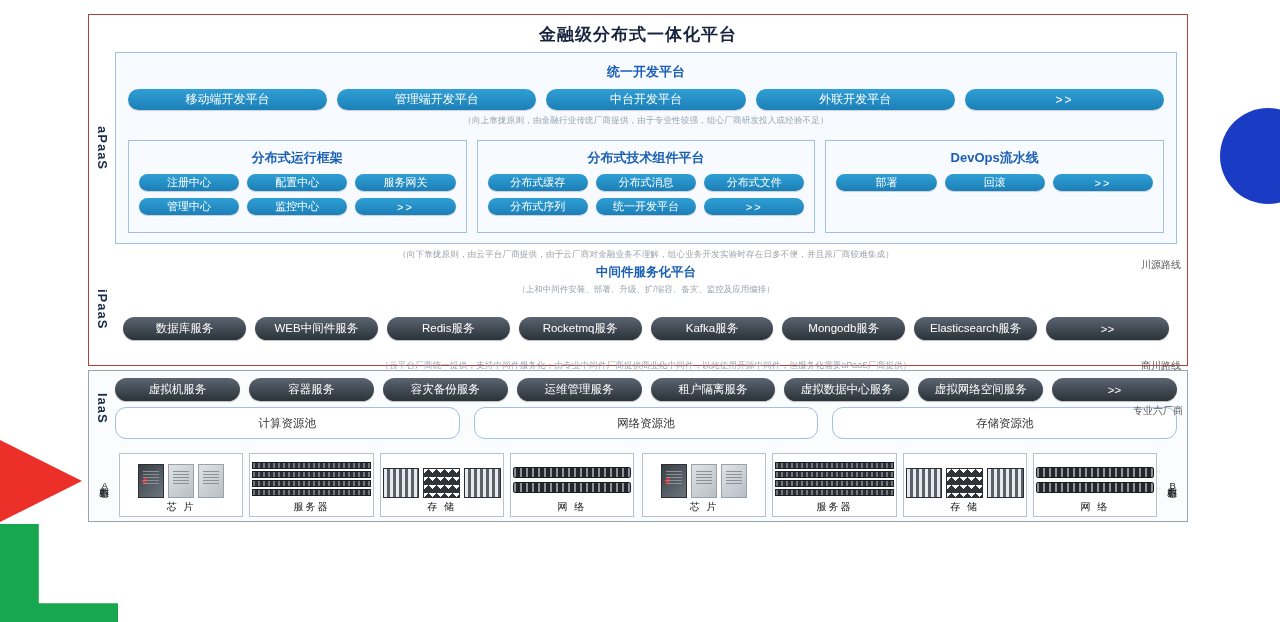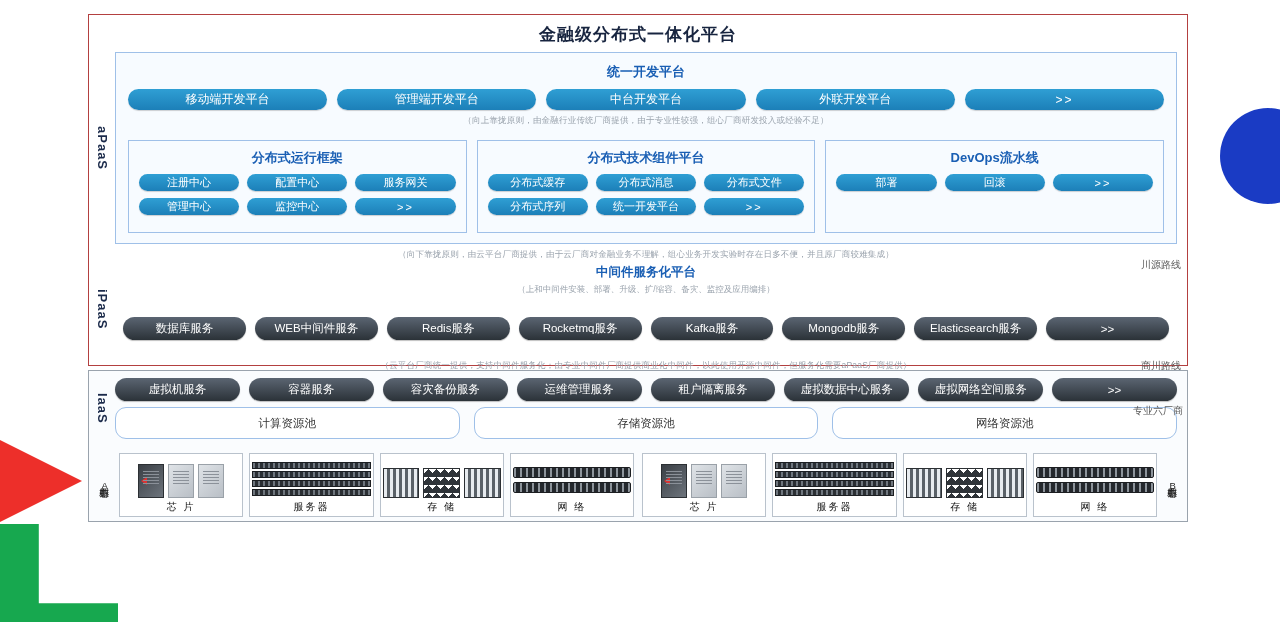--- a/index.html
+++ b/index.html
@@ -267,22 +267,22 @@
         <div class="dark-pill">容器服务</div>
         <div class="dark-pill">容灾备份服务</div>
         <div class="dark-pill">运维管理服务</div>
         <div class="dark-pill">租户隔离服务</div>
         <div class="dark-pill">虚拟数据中心服务</div>
         <div class="dark-pill">虚拟网络空间服务</div>
         <div class="dark-pill">&gt;&gt;</div>
       </div>
       <div class="pool-row">
         <div class="pool">计算资源池</div>
+        <div class="pool">网络资源池</div>
         <div class="pool">存储资源池</div>
-        <div class="pool">网络资源池</div>
       </div>
       <div class="side-label" style="top:33px;right:4px;">专业六厂商</div>
     </div>
   </div>
 
   <div class="dc-row">
     <div class="dc-tag">
       <span>数据中心A</span>
     </div>
 

